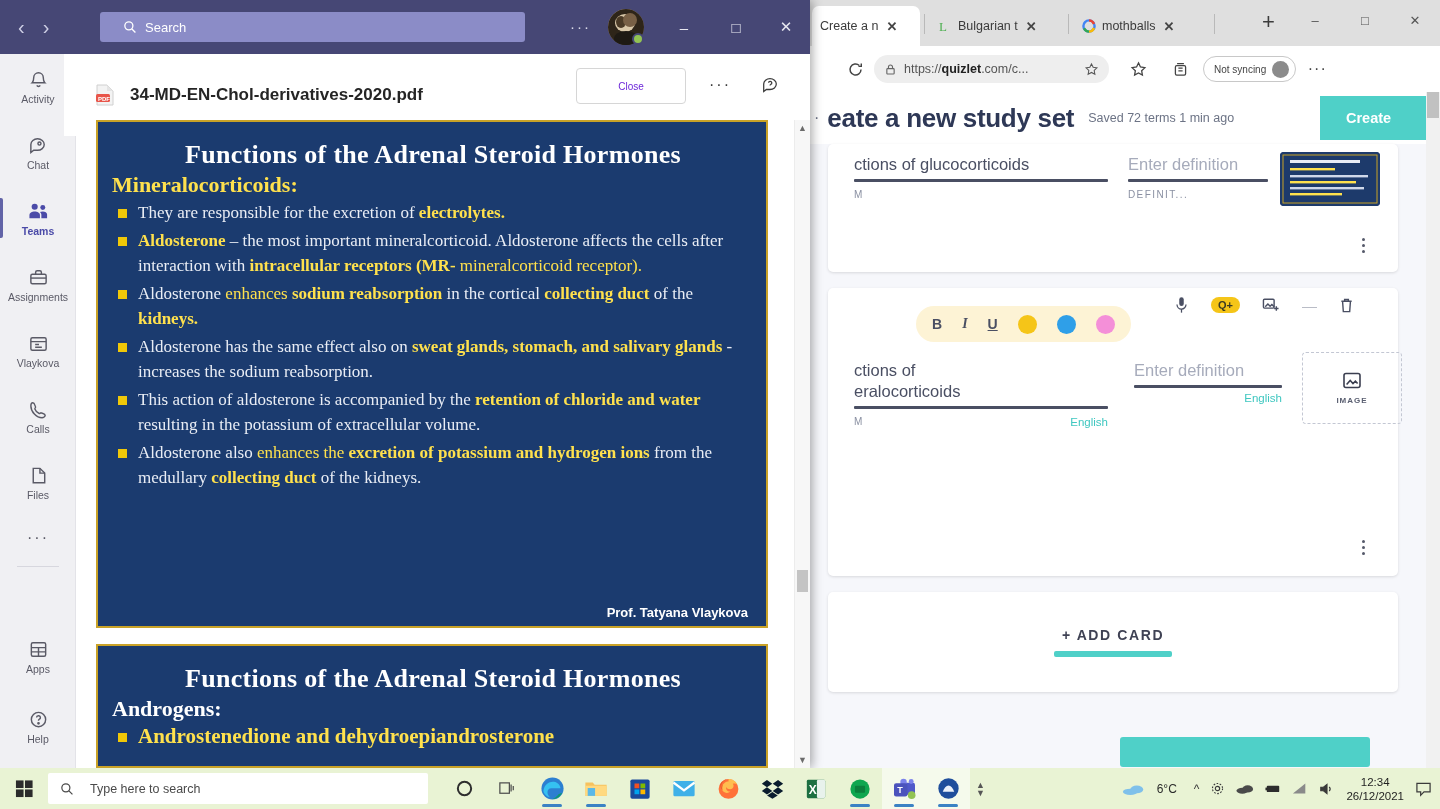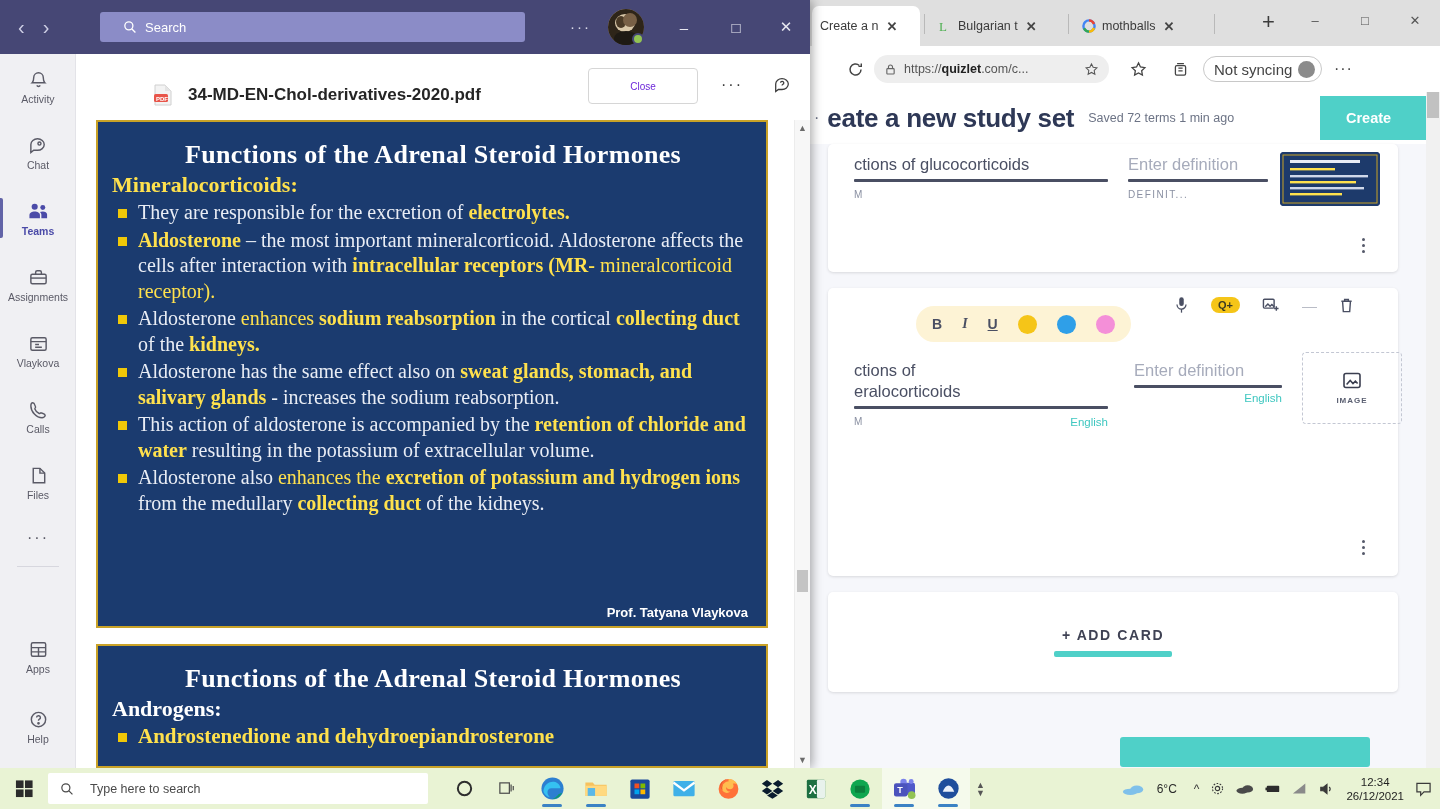--- a/index.html
+++ b/index.html
@@ -47,21 +47,21 @@
   .omnibox {
     display: flex; align-items: center; gap: 7px;
     height: 28px; border-radius: 14px; background: #eeeeee;
     padding: 0 10px; margin-left: 4px; min-width: 235px;
   }
   .omni-url { font-size: 12.5px; color: #555; white-space: nowrap; }
   .omni-url b { color: #222; font-weight: 600; }
   .sync-pill {
     display:flex; align-items:center; gap:6px; height: 26px;
     border: 1px solid #c8c8c8; border-radius: 13px; padding: 0 6px 0 10px;
-    font-size: 15px; color: #444; margin-left: 8px;
+    font-size: 10px; color: #444; margin-left: 8px;
   }
   .avatar-dot { width: 17px; height: 17px; border-radius: 50%; background: #8b8b8b; }
 
   
   .quizlet-page {
     position: absolute; left: 0; top: 92px; width: 630px; height: 676px;
     background: #f6f7fb; overflow: hidden;
   }
   .qz-header {
     position: absolute; left: 0; top: 0; width: 630px; height: 52px;
@@ -150,22 +150,22 @@
   }
   .rail-item { position: relative; width: 76px; height: 66px;
     display: flex; flex-direction: column; align-items: center; justify-content: center; gap: 3px; }
   .rail-label { font-size: 10.5px; color: #5a5a66; }
   .rail-item.active .rail-label { color: #4b4ba8; font-weight: 600; }
   .rail-bar { position: absolute; left: 0; top: 12px; width: 3px; height: 40px; background: #6264a7;
               border-radius: 0 2px 2px 0; }
   .rail-sep { width: 42px; height: 1px; background: #d7d7de; margin: 6px auto; }
 
   .pdf-header {
-    position: absolute; left: 76px; top: 54px; width: 734px; height: 82px;
-    background: #fff; display: flex; align-items: center; padding-left: 46px;
+    position: absolute; left: 64px; top: 54px; width: 734px; height: 82px;
+    background: #fff; display: flex; align-items: center;
   }
   .pdf-file-title { font-size: 17px; color: #252525; font-weight: 600; margin-left: 14px; }
   .pdf-close-btn {
     position: absolute; left: 512px; top: 14px; width: 110px; height: 36px;
     border: 1px solid #d6d6d6; border-radius: 4px; background: #fff;
     font-size: 10px; color: #6d28d9; cursor: pointer;
   }
   .pdf-hdr-ic { position: absolute; top: 22px; color: #3b3b3b; }
 
   .pdf-body { position: absolute; left: 76px; top: 120px; width: 734px; height: 648px;
@@ -181,21 +181,21 @@
     color: #fff; padding: 12px 16px 8px 14px;
     font-family: "Liberation Serif", serif;
   }
   .slide-1 { top: 0px; height: 508px; }
   .slide-2 { top: 524px; height: 124px; }
   .slide-title { font-size: 26px; font-weight: 700; text-align: center; letter-spacing: .3px;
                  margin: 6px 0 2px 4px; }
   .slide-sub { font-size: 22px; font-weight: 700; color: #ffe14d; margin-bottom: 2px; }
   .slide-sub.white { color: #ffffff; }
   .bullets { list-style: none; }
-  .bul { position: relative; padding-left: 26px; font-size: 20px; line-height: 25.5px;
+  .bul { position: relative; padding-left: 26px; font-size: 17px; line-height: 25.5px;
          color: #e9edf5; margin-bottom: 2px; }
   .bul::before { content: ""; position: absolute; left: 6px; top: 9px; width: 9px; height: 9px;
                  background: #f0c808; }
   .y  { color: #ffe14d; }
   .yb { color: #ffe14d; font-weight: 700; }
   .author { position: absolute; right: 18px; bottom: 6px; font-size: 13px; color: #ffffff;
             font-family: "Liberation Sans", sans-serif; font-weight: 600; }
 
   
   .taskbar {

